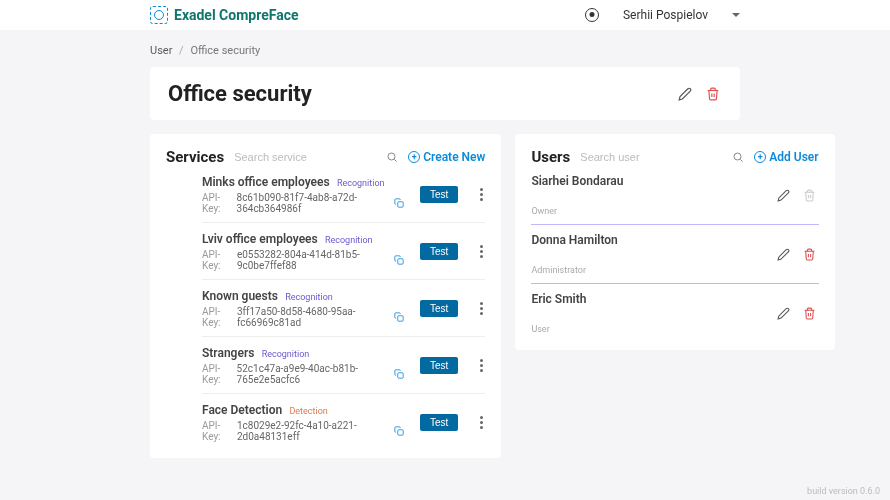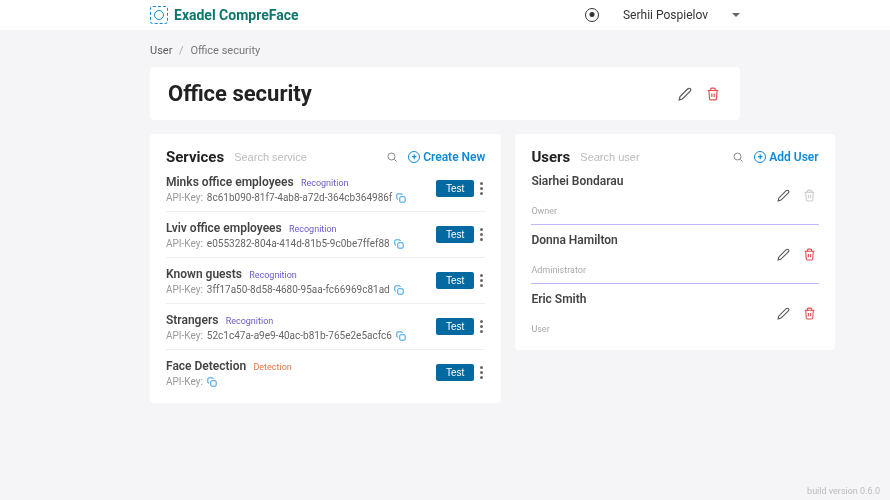--- a/index.html
+++ b/index.html
@@ -147,21 +147,22 @@
     border: 1.3px solid #0e8bd8;
     border-radius: 50%;
     display: inline-flex; align-items: center; justify-content: center;
     font-size: 9px; line-height: 1;
   }
   .svc-item {
     border-bottom: 1px solid #eee;
     padding: 8px 0;
     display: flex; align-items: center;
     justify-content: center;
-    gap: 0;
+    gap: 16px;
+    margin-left: 36px;
   }
   .svc-item:last-child { border-bottom: none; }
   .svc-left { flex: 1; min-width: 0; }
   .svc-name {
     font-size: 12px;
     font-weight: 600;
     color: #444;
     display: inline;
   }
   .svc-type {
@@ -383,20 +384,21 @@
             </div>
   </div>
           <div class="svc-item">
     <div class="svc-left">
       <div>
         <span class="svc-name">Face Detection</span>
         <span class="svc-type detection">Detection</span>
       </div>
       <div class="svc-key">
         <span class="label">API-Key:</span>
+        <span class="val">1c8029e2-92fc-4a10-a221-2d0a48131eff</span>
         <span class="copy-icon">
           <svg width="10" height="10" viewBox="0 0 24 24" fill="none" stroke="#0e8bd8" stroke-width="2">
                     <rect x="9" y="9" width="13" height="13" rx="2"></rect>
                     <path d="M5 15H4a2 2 0 0 1-2-2V4a2 2 0 0 1 2-2h9a2 2 0 0 1 2 2v1"></path>
                   </svg>
         </span>
       </div>
     </div>
     <button class="test-btn">Test</button>
     <div class="kebab">

